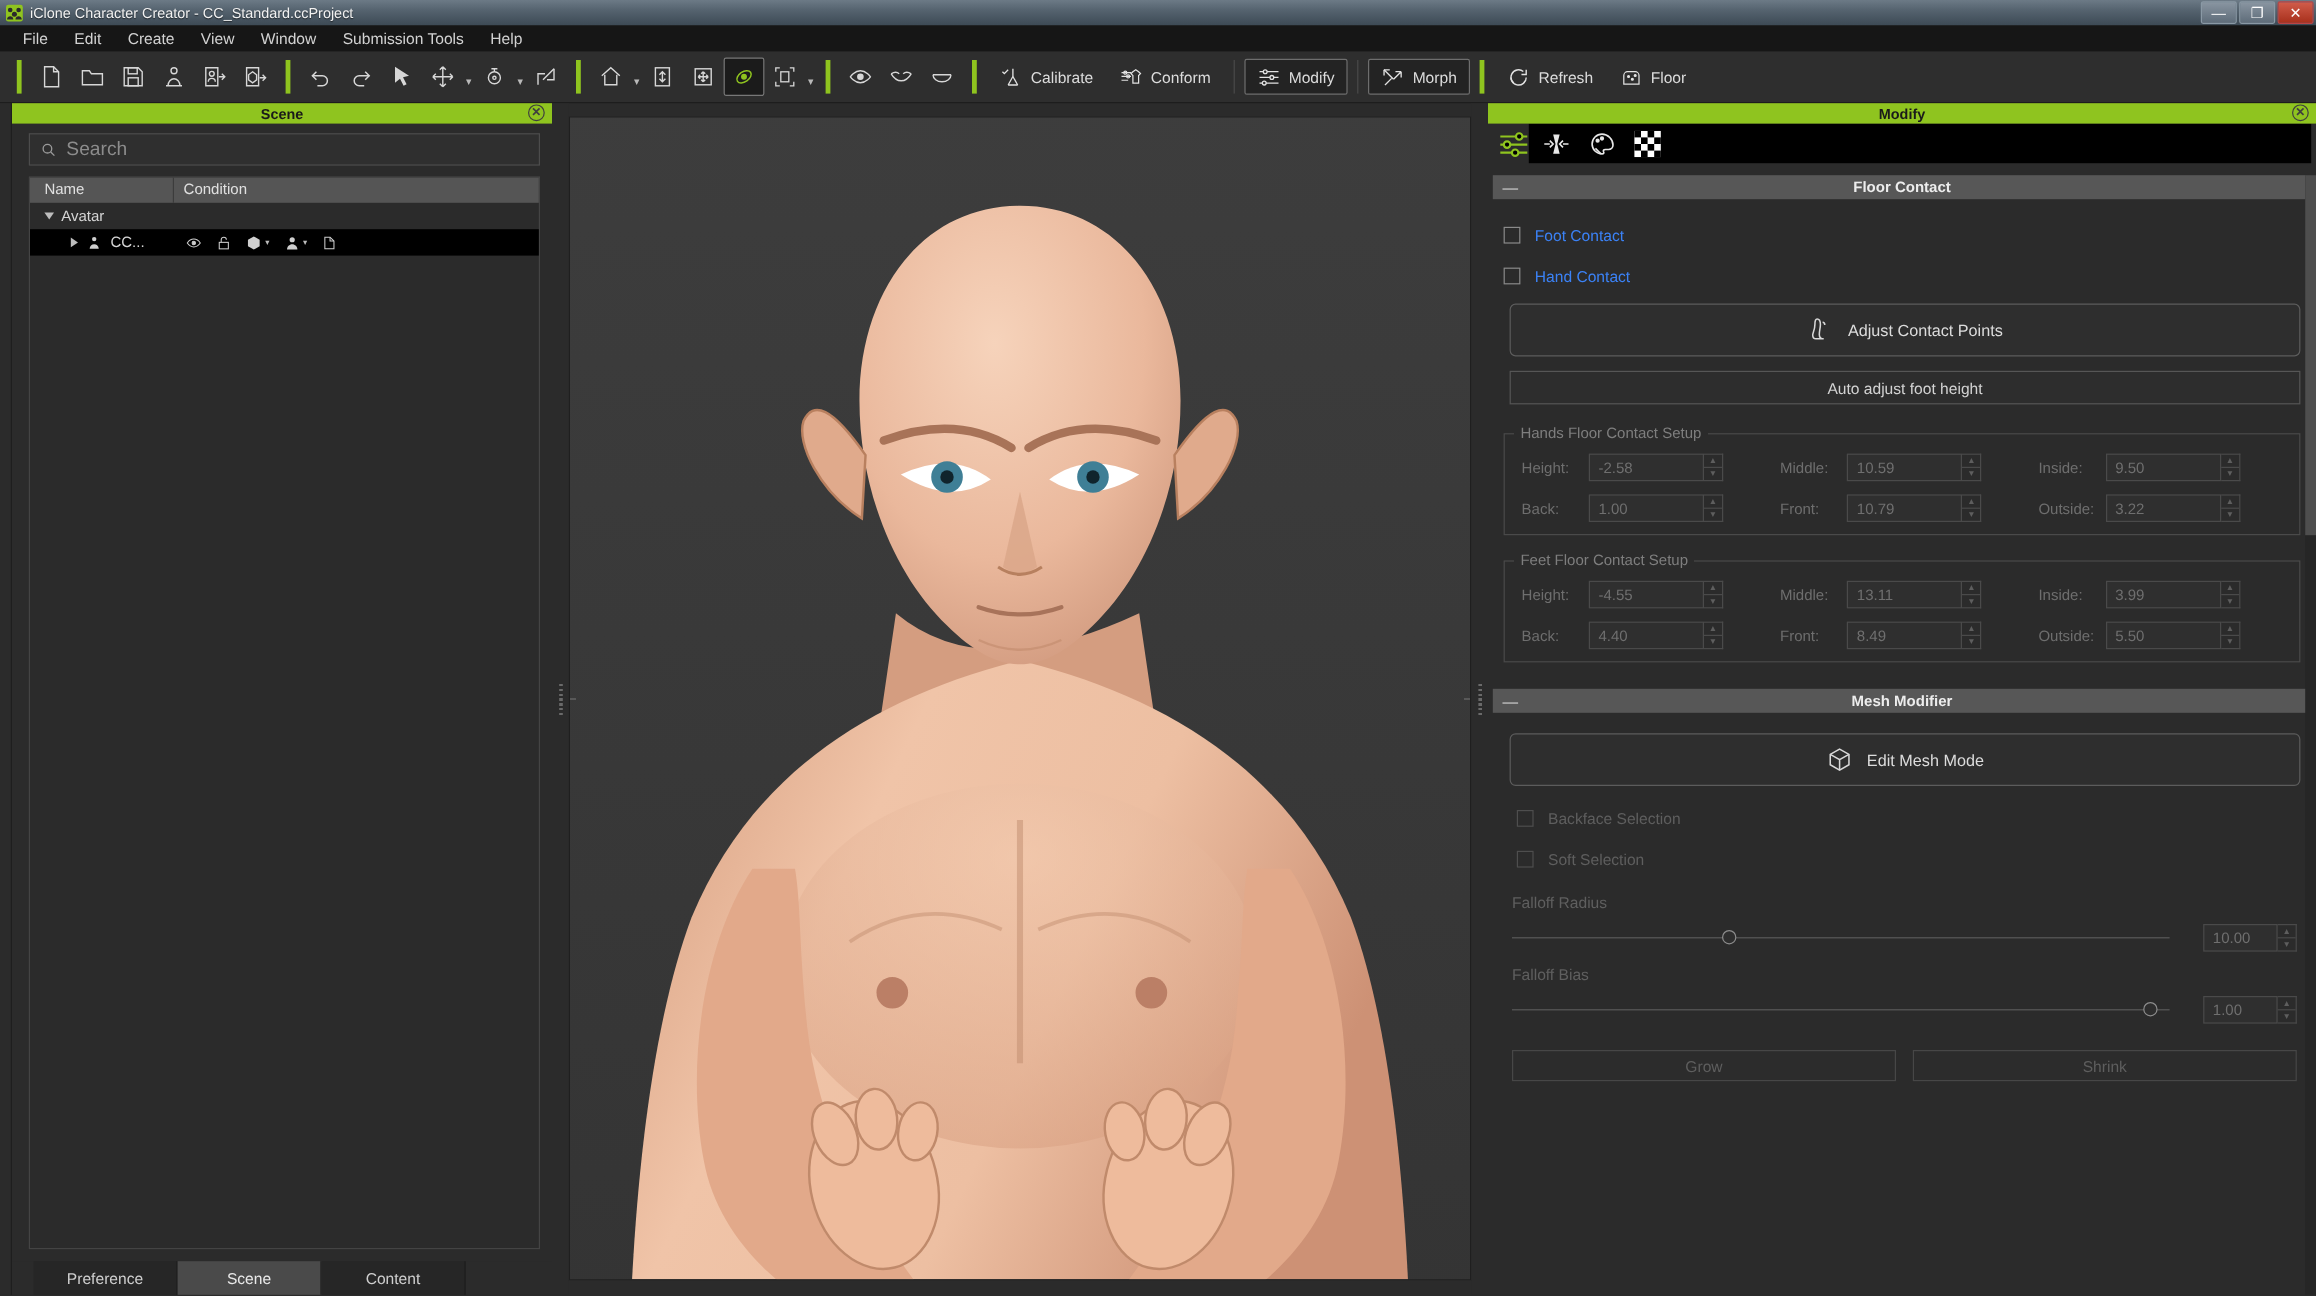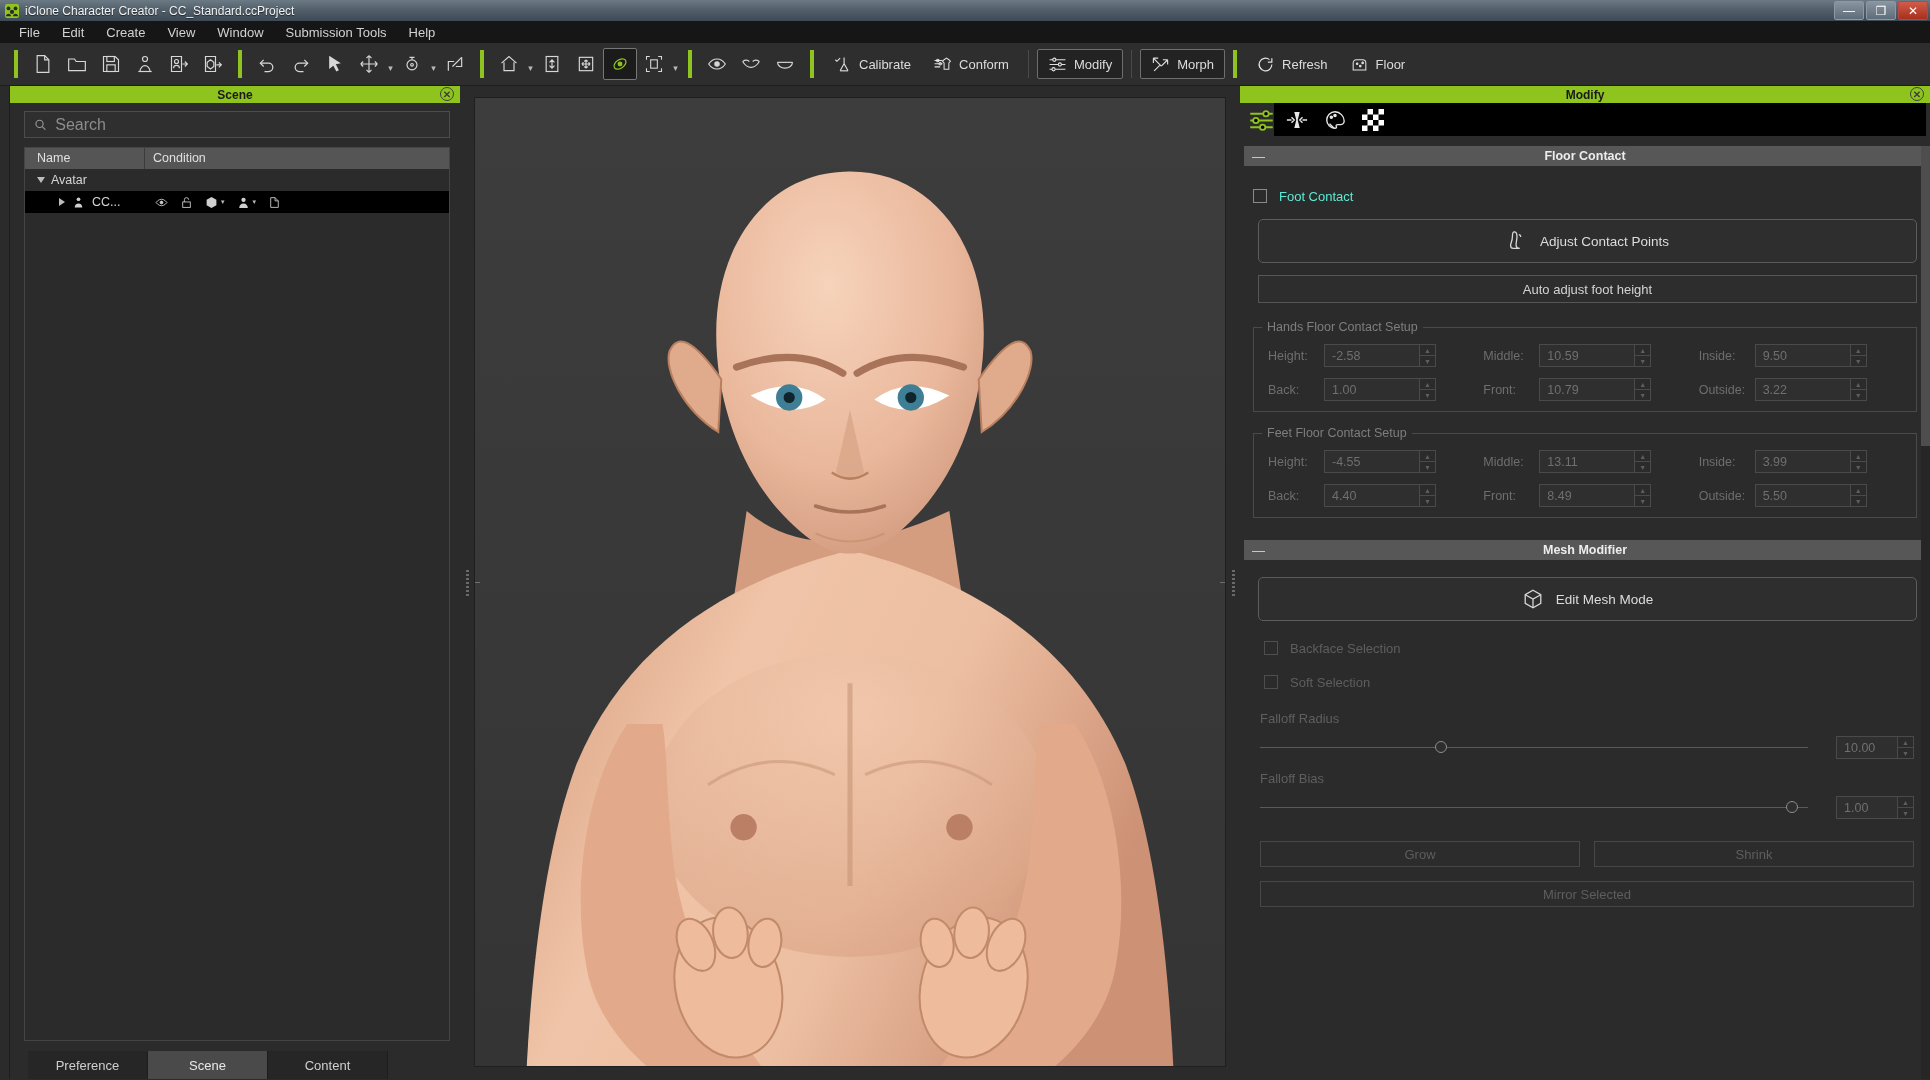--- a/index.html
+++ b/index.html
@@ -121,21 +121,21 @@
   .mtab{ width:38px;height:29px; display:flex;align-items:center;justify-content:center; color:#e7e7e7;}
   .mtab svg{ width:24px;height:22px;}
   #mleftsel{ position:absolute; left:-30px; top:2px; }
   #mleftsel svg{ width:27px;height:27px;color:#8fc41f;}
   #mbody{ flex:1; overflow:hidden; padding:0 4px 0 4px; position:relative;}
   .sectionhdr{
     height:20px; background:#575757; color:#ededed; font-size:12.5px; font-weight:bold;
     display:flex;align-items:center;justify-content:center; position:relative; margin-top:10px;
   }
   .sectionhdr .minus{ position:absolute; left:8px; color:#d6d6d6; font-size:13px; font-weight:normal;}
-  .chkrow{ display:flex; align-items:center; gap:12px; padding-left:9px; height:34px; font-size:13px; color:#5eead4;}
+  .chkrow{ display:flex; align-items:center; gap:12px; padding-left:9px; height:34px; font-size:13px; color:#3b82f6;}
   .chkbox{ width:14px;height:14px;border:1px solid #8a8a8a; background:#2b2b2b;}
   .bigbtn{
     margin:6px 9px 0 14px; height:44px; border:1px solid #5c5c5c; border-radius:5px;
     display:flex; align-items:center; justify-content:center; gap:12px;
     color:#dcdcdc; font-size:13.5px; background:#2e2e2e;
   }
   .bigbtn svg{ width:22px;height:22px;color:#d8d8d8;}
   .flatbtn{
     margin:12px 9px 0 14px; height:28px; border:1px solid #565656;
     display:flex;align-items:center;justify-content:center;
@@ -612,20 +612,24 @@
 
       <div class="sectionhdr">
         <span class="minus">—</span>
         <span>Floor Contact</span>
       </div>
 
       <div class="chkrow" style="margin-top:13px">
         <span class="chkbox"></span>
         <span>Foot Contact</span>
       </div>
+      <div class="chkrow">
+        <span class="chkbox"></span>
+        <span>Hand Contact</span>
+      </div>
 
       <div class="bigbtn">
         <svg viewBox="0 0 24 24" fill="none" stroke="currentColor" stroke-width="1.4">
             <path d="M9 2c2 0 3 2 3 5s-1 6-1 9c0 3 2 4 4 4H8c-2 0-3-1.5-3-3.5S7 12 7 7c0-3 .5-5 2-5z"></path>
             <path d="M14 5c1.2 0 2 1 2 2.5"></path>
           </svg>
         <span>Adjust Contact Points</span>
       </div>
 
       <div class="flatbtn">
@@ -815,20 +819,19 @@
               <div>▲</div>
               <div>▼</div>
             </span>
         </span>
       </div>
 
       <div class="btnrow">
         <div class="halfbtn">Grow</div>
         <div class="halfbtn">Shrink</div>
       </div>
-      <div class="fullbtn">Mirror Selected</div>
 
       <div id="mscroll">
           <div class="thumb"></div>
         </div>
     </div>
   </div>
 </div>
 
 </body></html>

